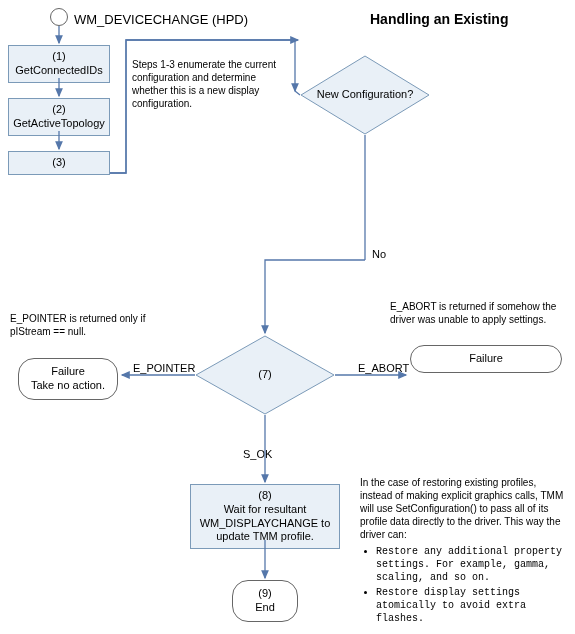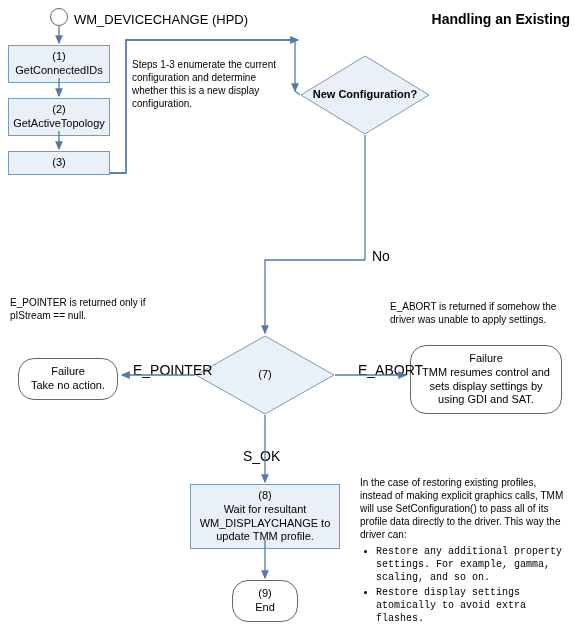--- a/index.html
+++ b/index.html
@@ -11,21 +11,21 @@
     font-family: Arial, sans-serif;
     font-size: 11px;
     color: #000;
     background: #fff;
     position: relative;
   }
   .title {
     position: absolute;
     font-weight: bold;
     font-size: 14px;
-    text-align: right;
+    text-align: left;
     line-height: 1.3;
   }
   .start-circle {
     position: absolute;
     width: 18px;
     height: 18px;
     border: 1px solid #666;
     border-radius: 50%;
     background: #fff;
   }
@@ -73,21 +73,21 @@
     font-size: 10px;
     line-height: 1.3;
   }
   .bullet-list {
     margin: 4px 0 0 0;
     padding-left: 16px;
   }
   .bullet-list li { margin-bottom: 2px; font-family: Liberation Mono, monospace; }
   .edge-label {
     position: absolute;
-    font-size: 14px;
+    font-size: 11px;
   }
   svg.arrows {
     position: absolute;
     top: 0; left: 0;
     pointer-events: none;
   }
 </style>
 </head>
 <body>
 
@@ -105,50 +105,49 @@
 <div class="step-box" style="left:8px; top:98px;">
   <span>(2)</span><br>
   <span>GetActiveTopology</span>
 </div>
 <div class="step-box" style="left:8px; top:151px;">
   <span>(3)</span><br>
 </div>
 
 <div class="note" style="left:132px; top:58px; width:150px;">Steps 1-3 enumerate the current configuration and determine whether this is a new display configuration.</div>
 
-<div class="diamond" style="left:300px; top:55px; width:130px; height:80px;font-weight:bold;">
+<div class="diamond" style="left:300px; top:55px; width:130px; height:80px;">
   <svg width="130" height="80" viewBox="0 0 130 80">
     <polygon points="65,1 129,40 65,79 1,40" fill="#e9f0f7" stroke="#7b9ab8" stroke-width="1"></polygon>
   </svg>
   <div class="diamond-text">New Configuration?</div>
 </div>
 
 <div class="edge-label" style="left:372px; top:248px;">No</div>
 
-<div class="note" style="left:10px; top:296px; width:165px;">E_POINTER is returned only if pIStream == null.</div>
+<div class="note" style="left:10px; top:312px; width:165px;">E_POINTER is returned only if pIStream == null.</div>
 
 <div class="note" style="left:390px; top:300px; width:180px;">E_ABORT is returned if somehow the driver was unable to apply settings.</div>
 
 <div class="diamond" style="left:195px; top:335px; width:140px; height:80px;">
   <svg width="140" height="80" viewBox="0 0 140 80">
     <polygon points="70,1 139,40 70,79 1,40" fill="#e9f0f7" stroke="#7b9ab8" stroke-width="1"></polygon>
   </svg>
   <div class="diamond-text">
     <span>(7)</span><br>
   </div>
 </div>
 
 <div class="terminator" style="left:18px; top:358px; width:100px;">
   <span>Failure</span><br>
   <span>Take no action.</span>
 </div>
 
 <div class="terminator" style="left:410px; top:345px; width:152px;">
   <span>Failure</span><br>
-  <span>TMM resumes control and sets display settings by using GDI and SAT.</span>
 </div>
 
 <div class="edge-label" style="left:133px; top:362px;">E_POINTER</div>
 <div class="edge-label" style="left:346px; top:362px;padding-left:12px;">E_ABORT</div>
 <div class="edge-label" style="left:243px; top:448px;">S_OK</div>
 
 <div class="step-box" style="left:190px; top:484px; width:150px;">
   <span>(8)</span><br>
   <span>Wait for resultant WM_DISPLAYCHANGE to update TMM profile.</span>
 </div>

